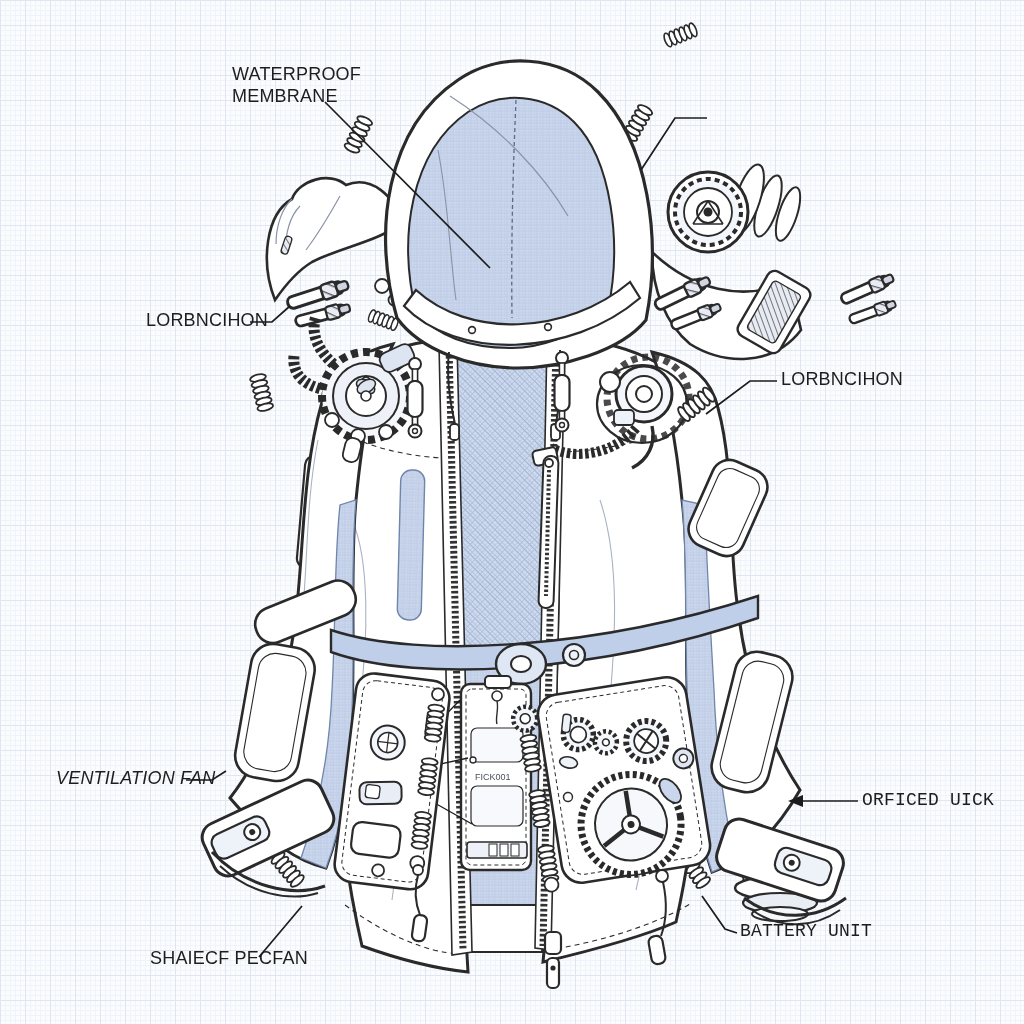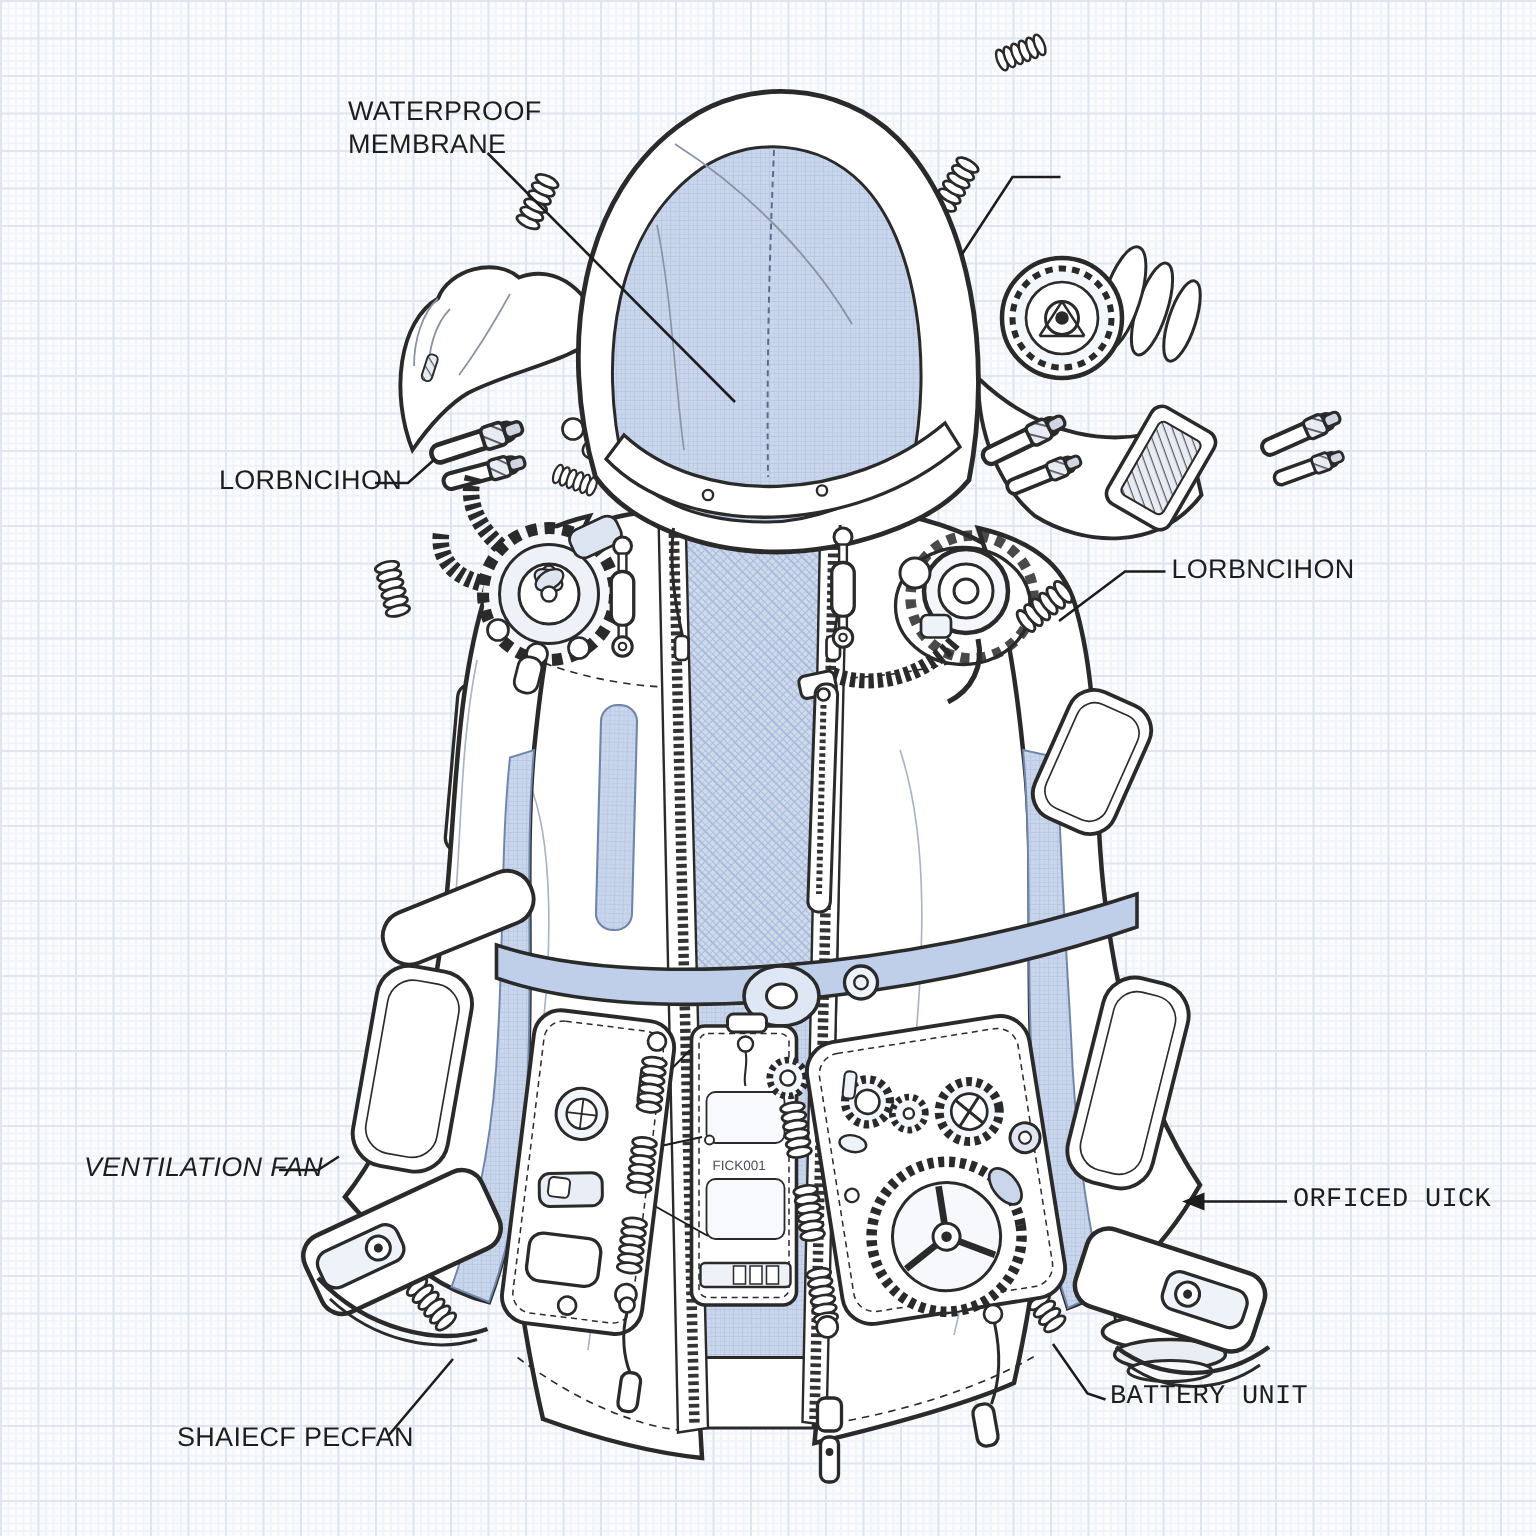--- a/index.html
+++ b/index.html
@@ -366,17 +366,17 @@
 </div>
 
 <div class="label" style="left:862px;top:790px;font-family:Liberation Mono, monospace;">
   <span>ORFICED UICK</span>
 </div>
 
 <div class="label" style="left:740px;top:921px;font-family:Liberation Mono, monospace;">
   <span>BATTERY UNIT</span>
 </div>
 
-<div class="label" style="left:118px;top:948px;">
+<div class="label" style="left:150px;top:948px;">
   <span>SHAIECF PECFAN</span>
 </div>
 
 </div>
 
 </body></html>

